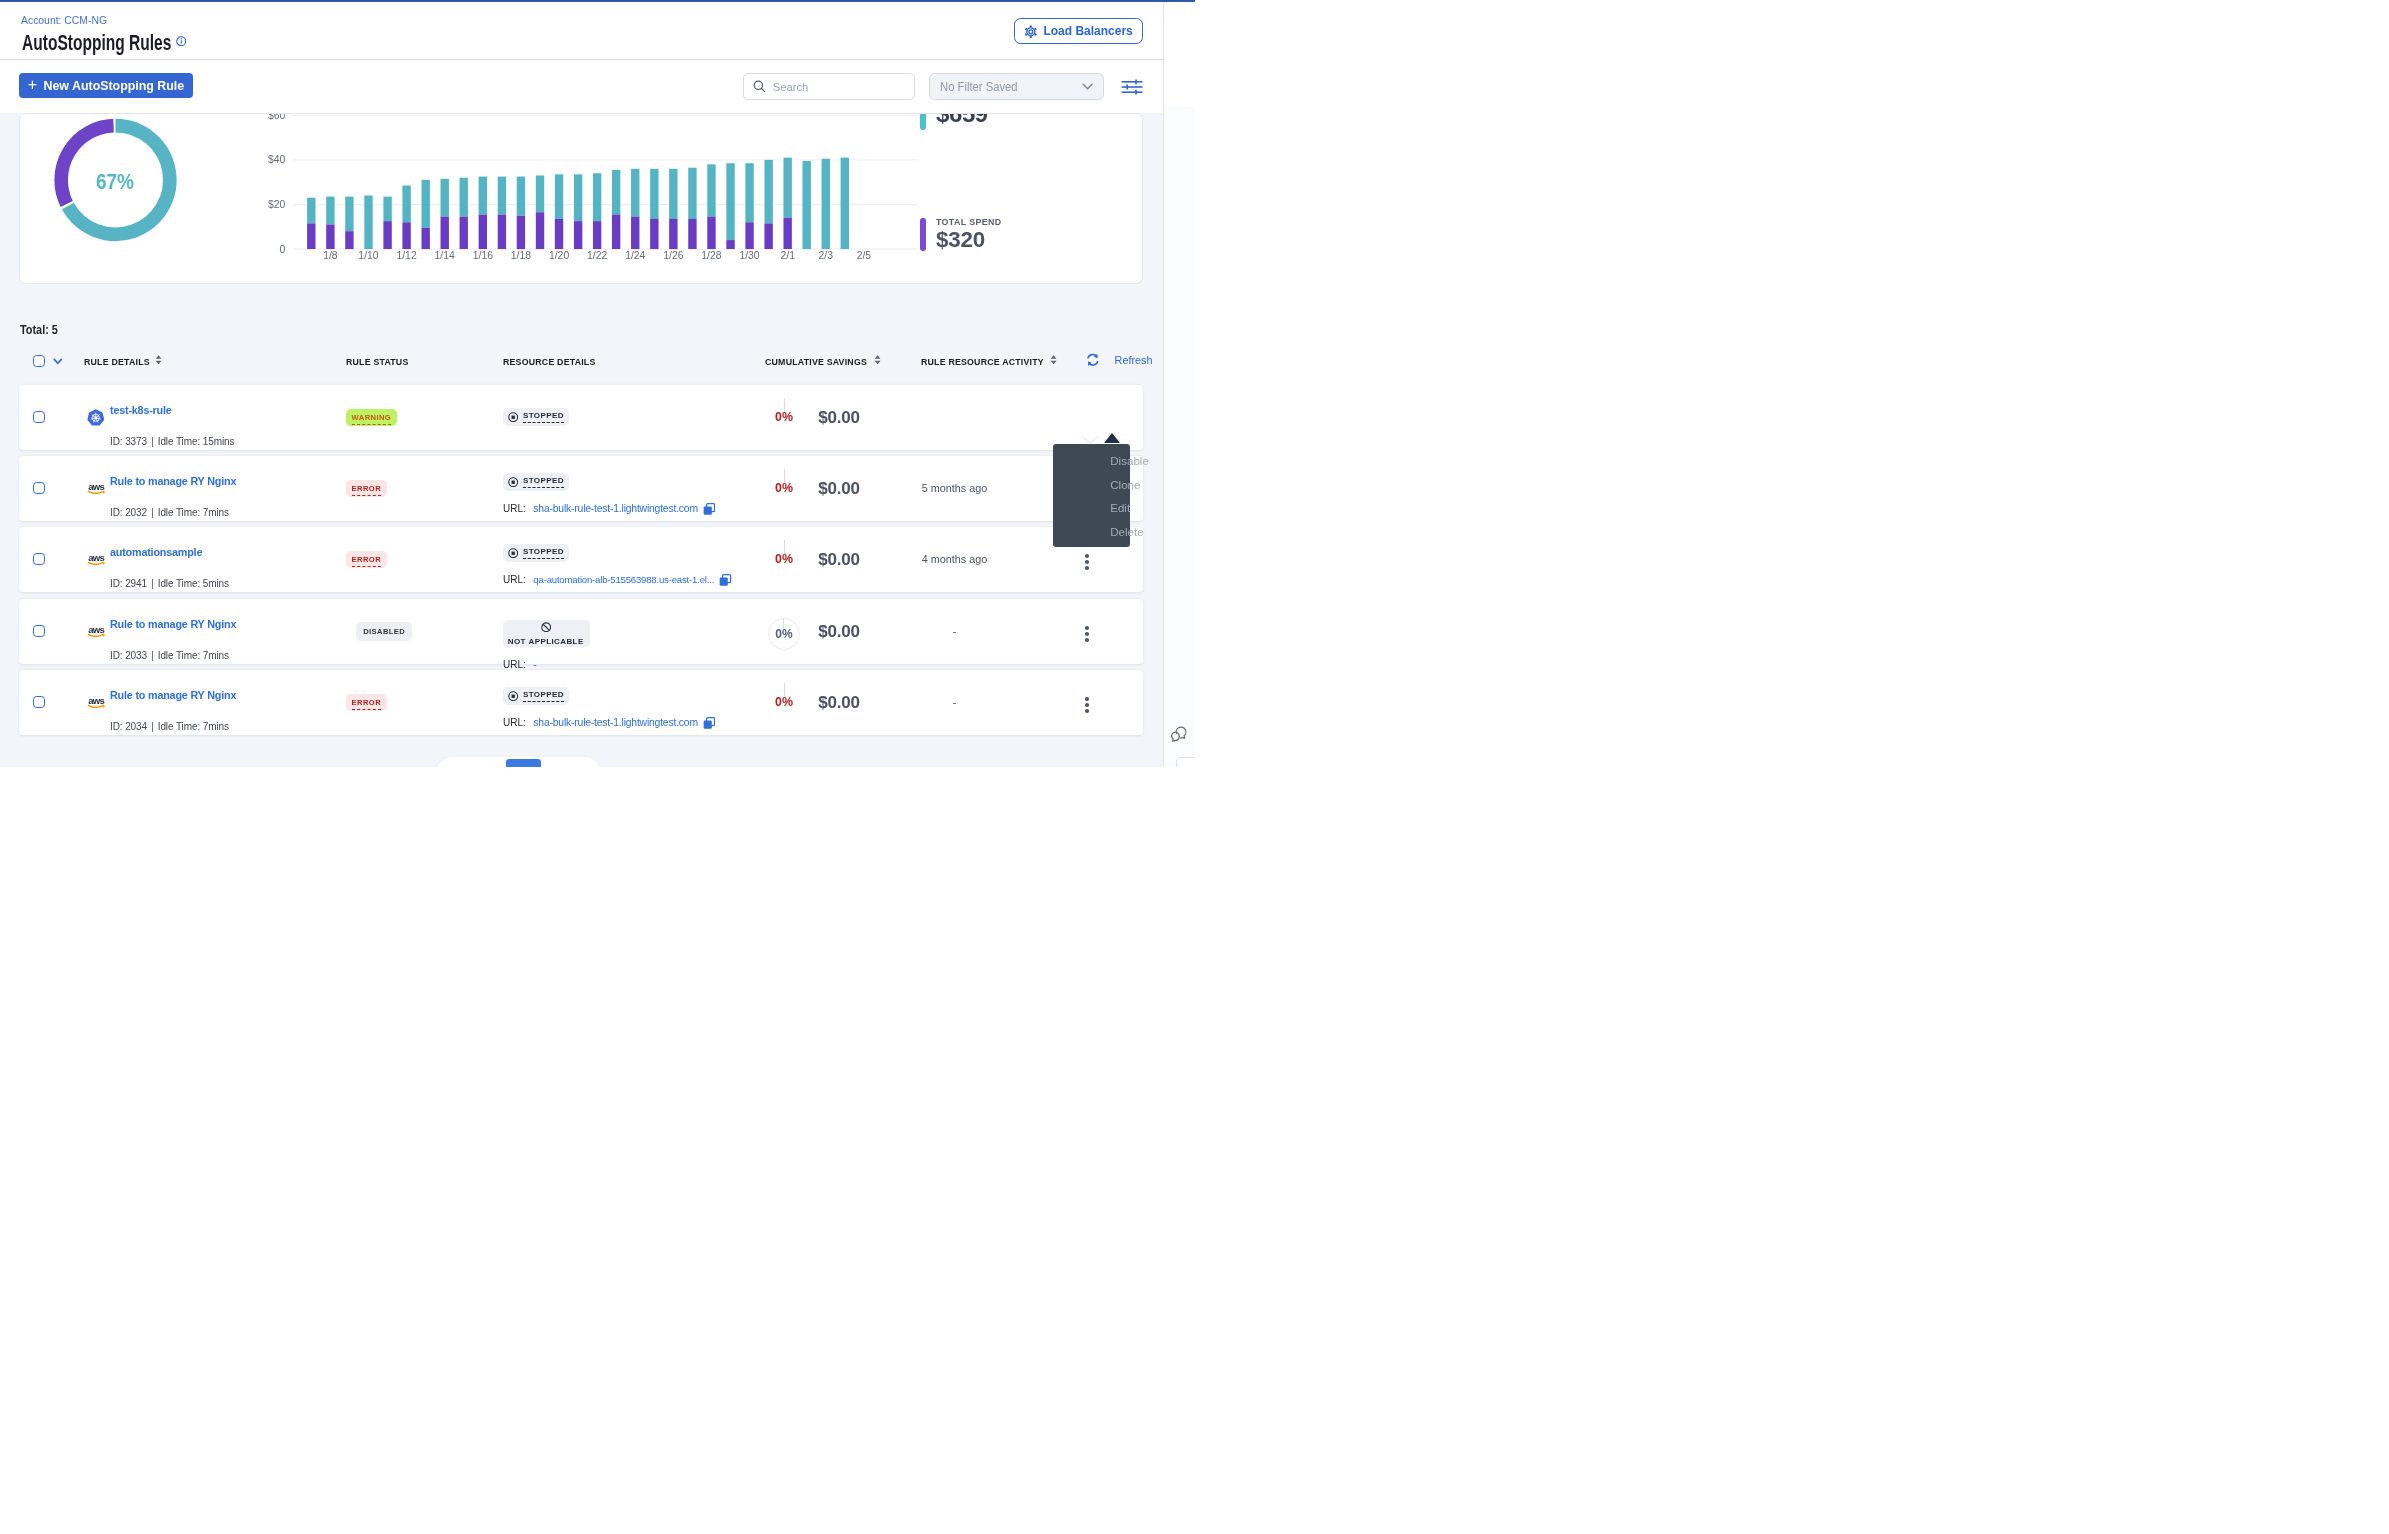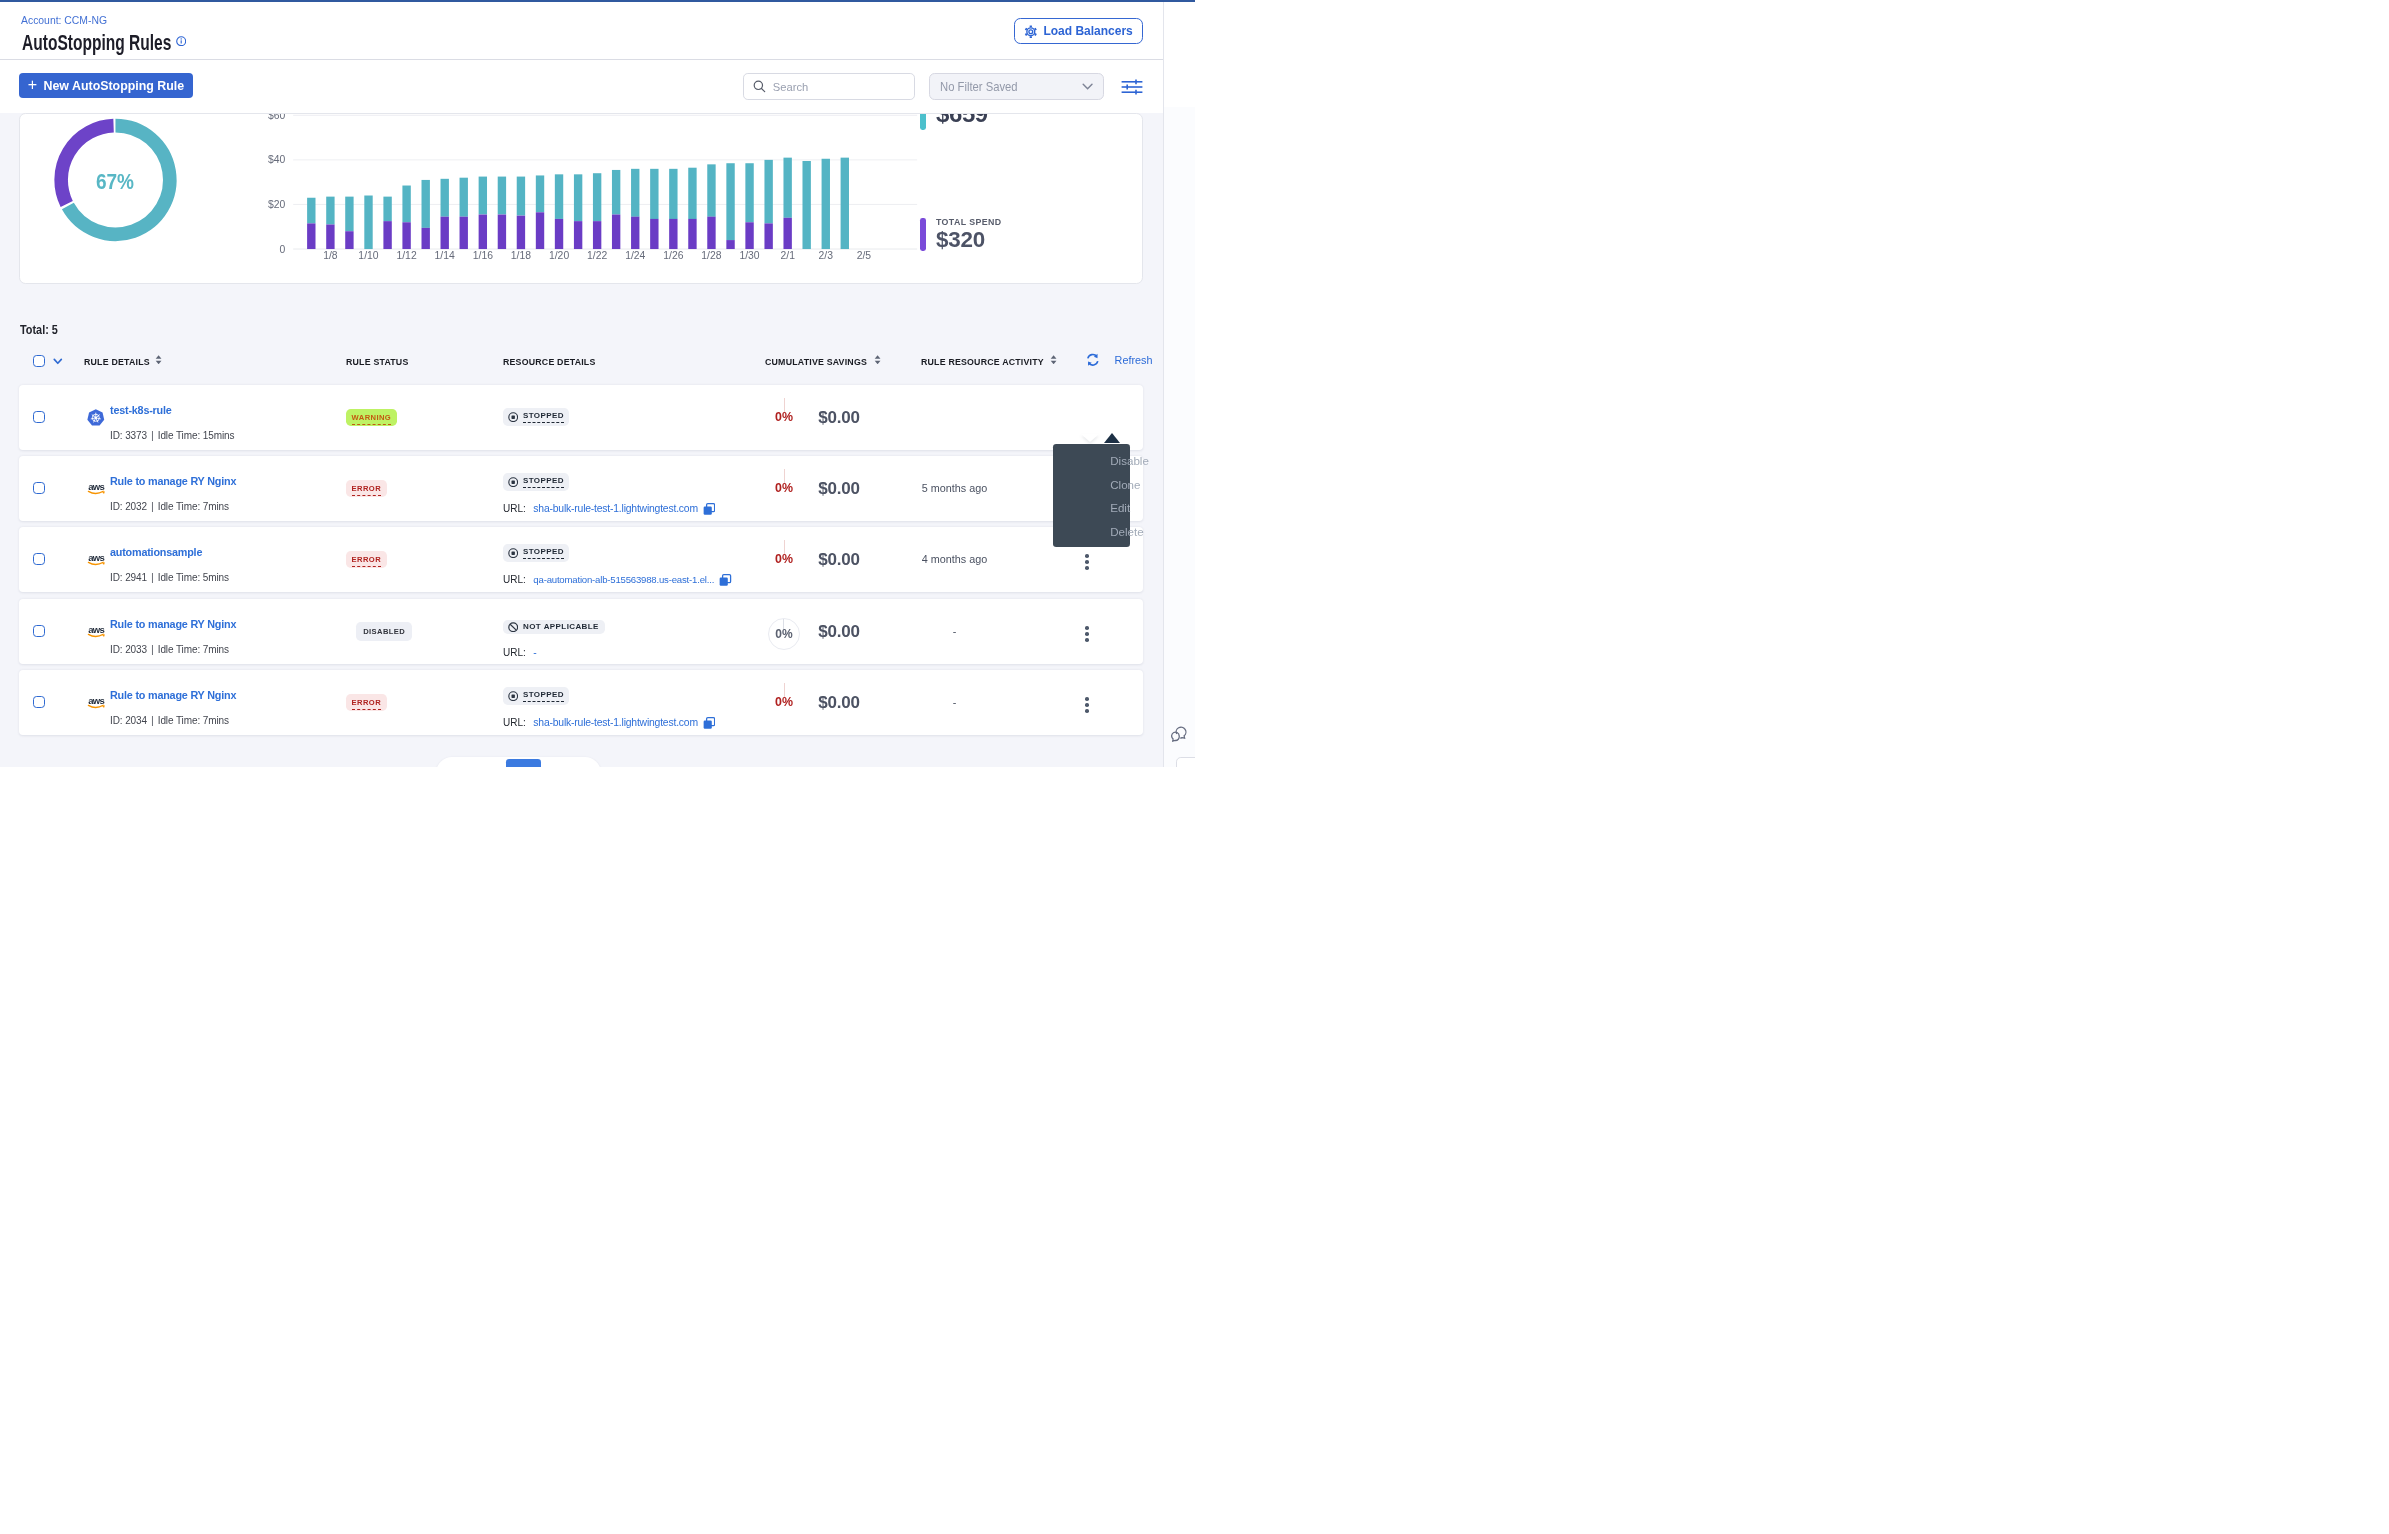--- a/index.html
+++ b/index.html
@@ -35,28 +35,28 @@
 
 #thead { position:absolute; left:19px; top:240px; width:1124px; height:17.6px; }
 .th { position:absolute; font-size:8.8px; font-weight:bold; color:#191b22; letter-spacing:0.2px; top:4px; }
 .sort { position:absolute; top:1.6px; }
 #refresh { position:absolute; left:1067px; top:0px; color:#2c6bd8; font-size:10.8px; display:flex; gap:15px; align-items:center; }
 
 .row { position:absolute; left:19px; width:1124px; height:65px; background:#fff; border-radius:4px; box-shadow:0 0.8px 2.4px rgba(40,45,80,0.10); }
 .cell { position:absolute; }
 .cb { position:absolute; left:13.6px; width:12px; height:12px; border:1.6px solid #2f6ad2; border-radius:3.6px; background:#fff; }
 .rname { font-size:10.8px; font-weight:bold; color:#2e6fd8; letter-spacing:-0.2px; }
-.rid { font-size:10px; color:#42454e; margin-top:13px; letter-spacing:-0.1px; }
+.rid { font-size:10px; color:#42454e; margin-top:19px; letter-spacing:-0.1px; }
 .rid .sep { color:#5b5e68; padding:0 4px; font-size:10.8px; }
 .badge { display:inline-block; border-radius:4.8px; font-size:7.6px; font-weight:bold; letter-spacing:0.4px; padding:4px 5.6px 4px; }
 .b-warn { background:#bef264; color:#c35a11; }
 .b-err { background:#fae6e6; color:#b02320; }
 .b-dis { background:#edeff5; color:#32343c; padding:4.8px 7.2px; font-size:7.6px; }
 .b-gray { background:#eef0f5; color:#1e2733; display:inline-flex; align-items:center; gap:4.8px; padding:2.8px 5.6px 2.8px 4.8px; font-size:8px; }
-.b-na { padding:1.6px 6.4px 1.6px 4.8px; }
+.b-na { padding:1.6px 6.4px 1.6px 4.8px;flex-direction:column; }
 .dash-u { border-bottom:1.2px dashed currentColor; padding-bottom:2px; }
 .urlline { font-size:10px; color:#23272f; margin-top:12px; display:flex; align-items:center; gap:4.8px; }
 .urlline a { color:#2e6fd8; text-decoration:none; letter-spacing:-0.2px; font-size:10.4px; }
 .pct0 { position:absolute; left:745px; width:40px; text-align:center; font-size:12.4px; font-weight:bold; color:#b02120; }
 .needle { position:absolute; left:765px; width:0.8px; height:14.4px; background:#efd3d1; }
 .dollars { position:absolute; left:786px; width:68px; text-align:center; font-size:17px; font-weight:bold; color:#4c5263; letter-spacing:-0.2px; }
 .months { position:absolute; left:883px; width:105px; text-align:center; font-size:10.8px; color:#4a5161; }
 .dots { position:absolute; left:1066px; width:4px; }
 .dots i { display:block; width:3.6px; height:3.6px; border-radius:50%; background:#4e596b; margin:2.4px 0; }
 

